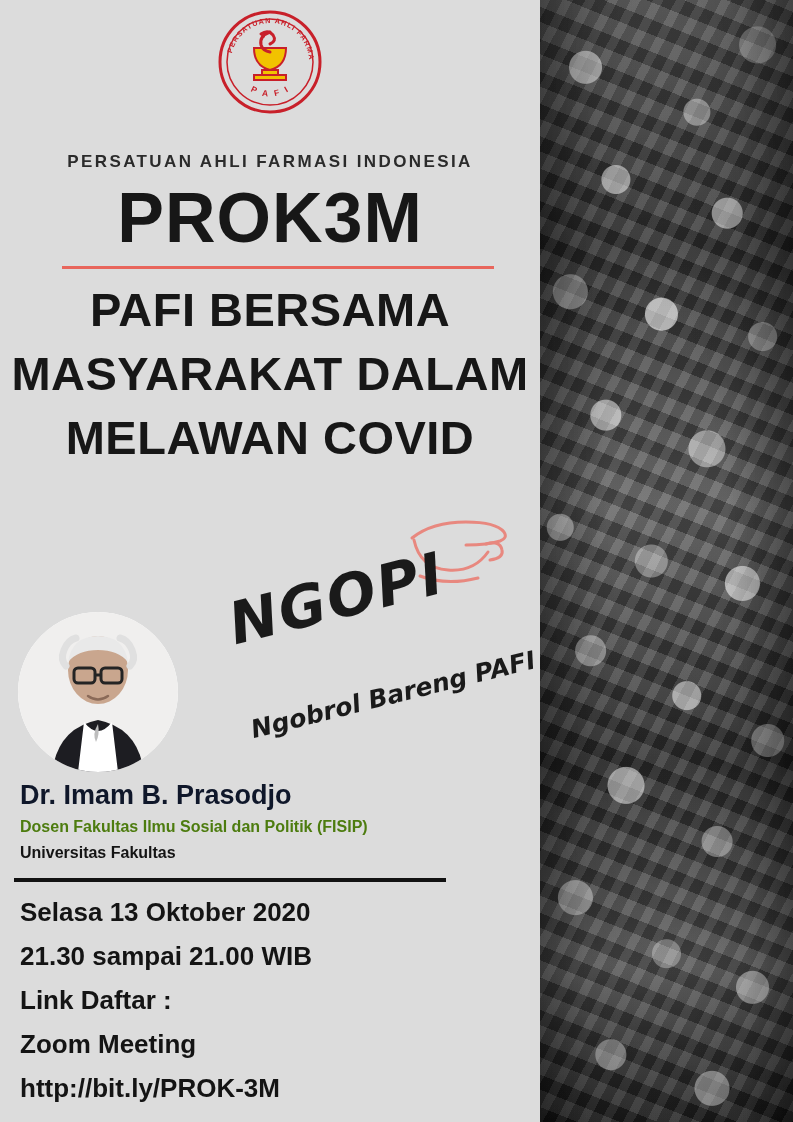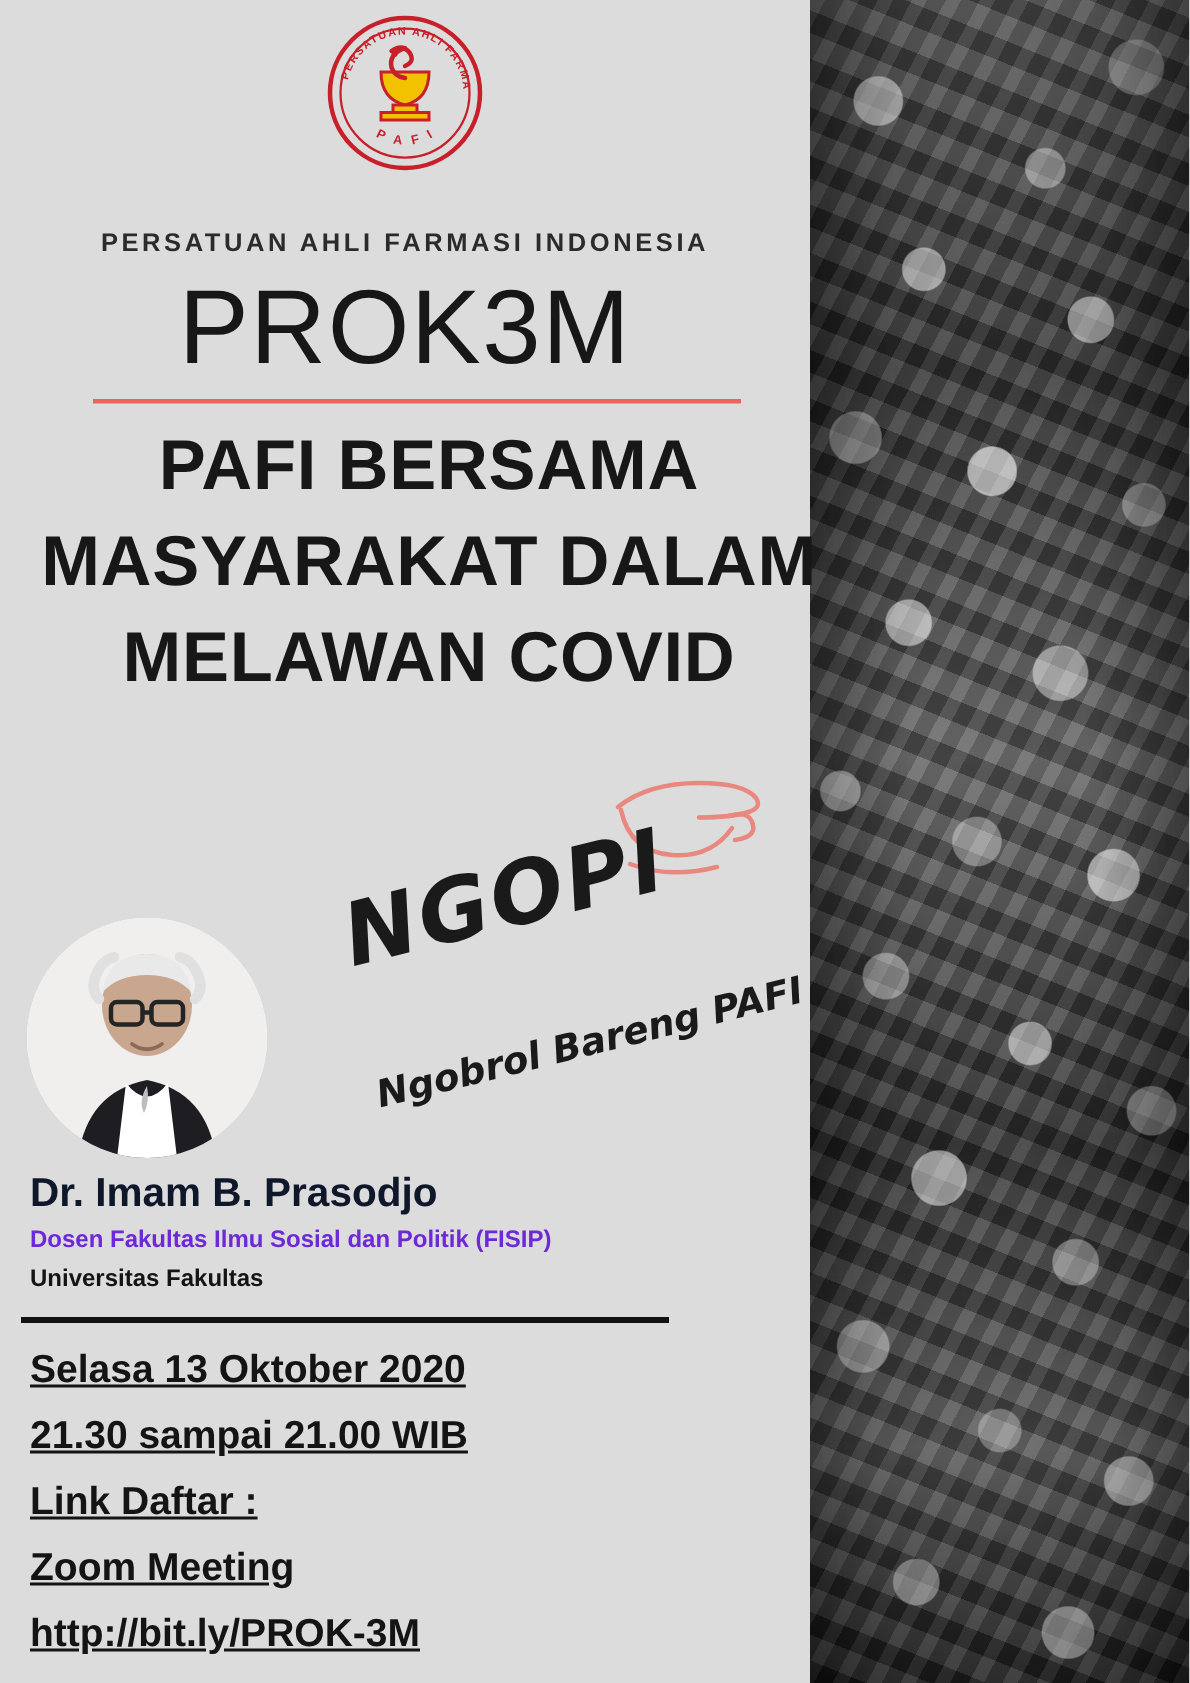--- a/index.html
+++ b/index.html
@@ -96,36 +96,36 @@
     color: #2b2b2b;
   }
   .main-title {
     position: absolute;
     top: 178px;
     left: 0;
     width: 540px;
     text-align: center;
     font-size: 70px;
     line-height: 80px;
-    font-weight: 400;
+    font-weight: 700;
     letter-spacing: 1px;
     color: #171717;
   }
   .rule {
     position: absolute;
     top: 266px;
     left: 62px;
     width: 432px;
     height: 3px;
     background: #e8665c;
   }
   .sub-title {
     position: absolute;
     top: 278px;
-    left: 16px;
+    left: 0;
     width: 540px;
     text-align: center;
     font-size: 47px;
     line-height: 64px;
     font-weight: 800;
     letter-spacing: 0.5px;
     color: #171717;
     text-transform: uppercase;
   }
 
@@ -183,21 +183,21 @@
     font-size: 27px;
     font-weight: 700;
     color: #0f172a;
   }
   .speaker-role1 {
     position: absolute;
     top: 818px;
     left: 20px;
     font-size: 16px;
     font-weight: 700;
-    color: #6d28d9;
+    color: #4d7c0f;
   }
   .speaker-role2 {
     position: absolute;
     top: 844px;
     left: 20px;
     font-size: 16px;
     font-weight: 700;
     color: #141414;
   }
 
@@ -215,21 +215,20 @@
     position: absolute;
     top: 890px;
     left: 20px;
     width: 500px;
   }
   .details div {
     font-size: 26px;
     line-height: 44px;
     font-weight: 700;
     color: #141414;
-    text-decoration: underline;
   }
 </style>
 </head>
 <body>
 
 <div class="poster">
 
   <div class="photo-panel">
     <div class="photo-crowd"></div>
   </div>

